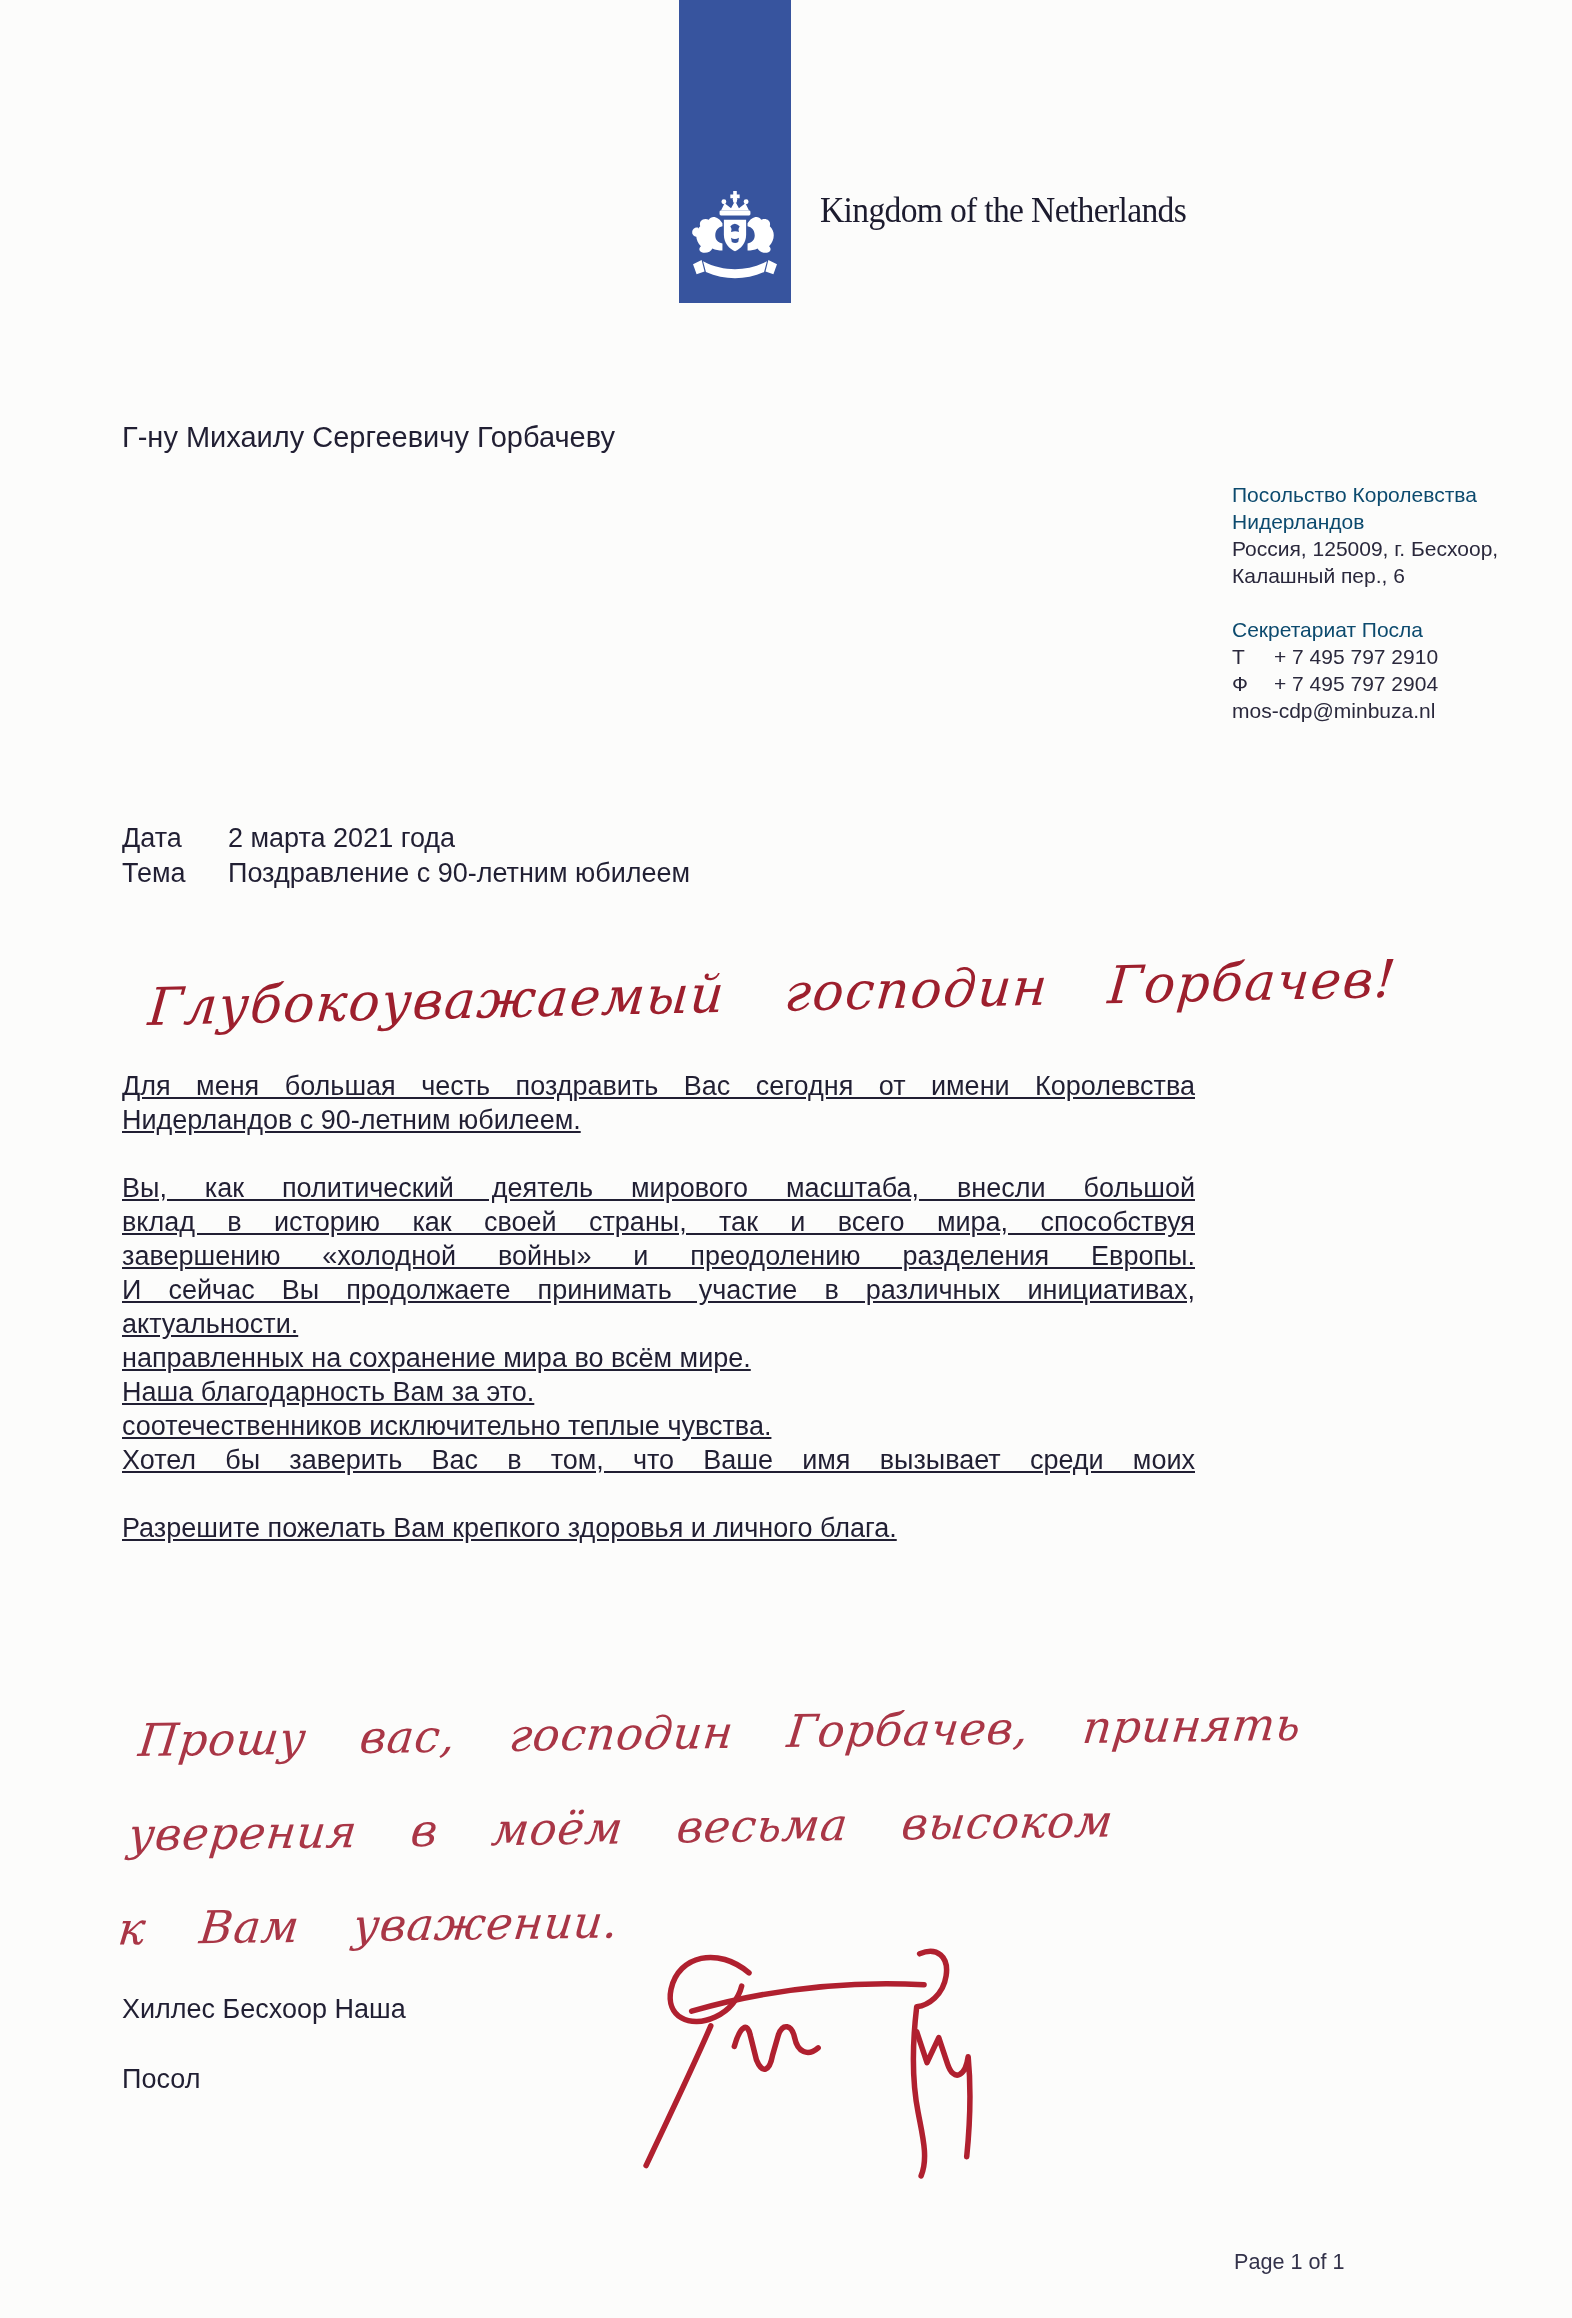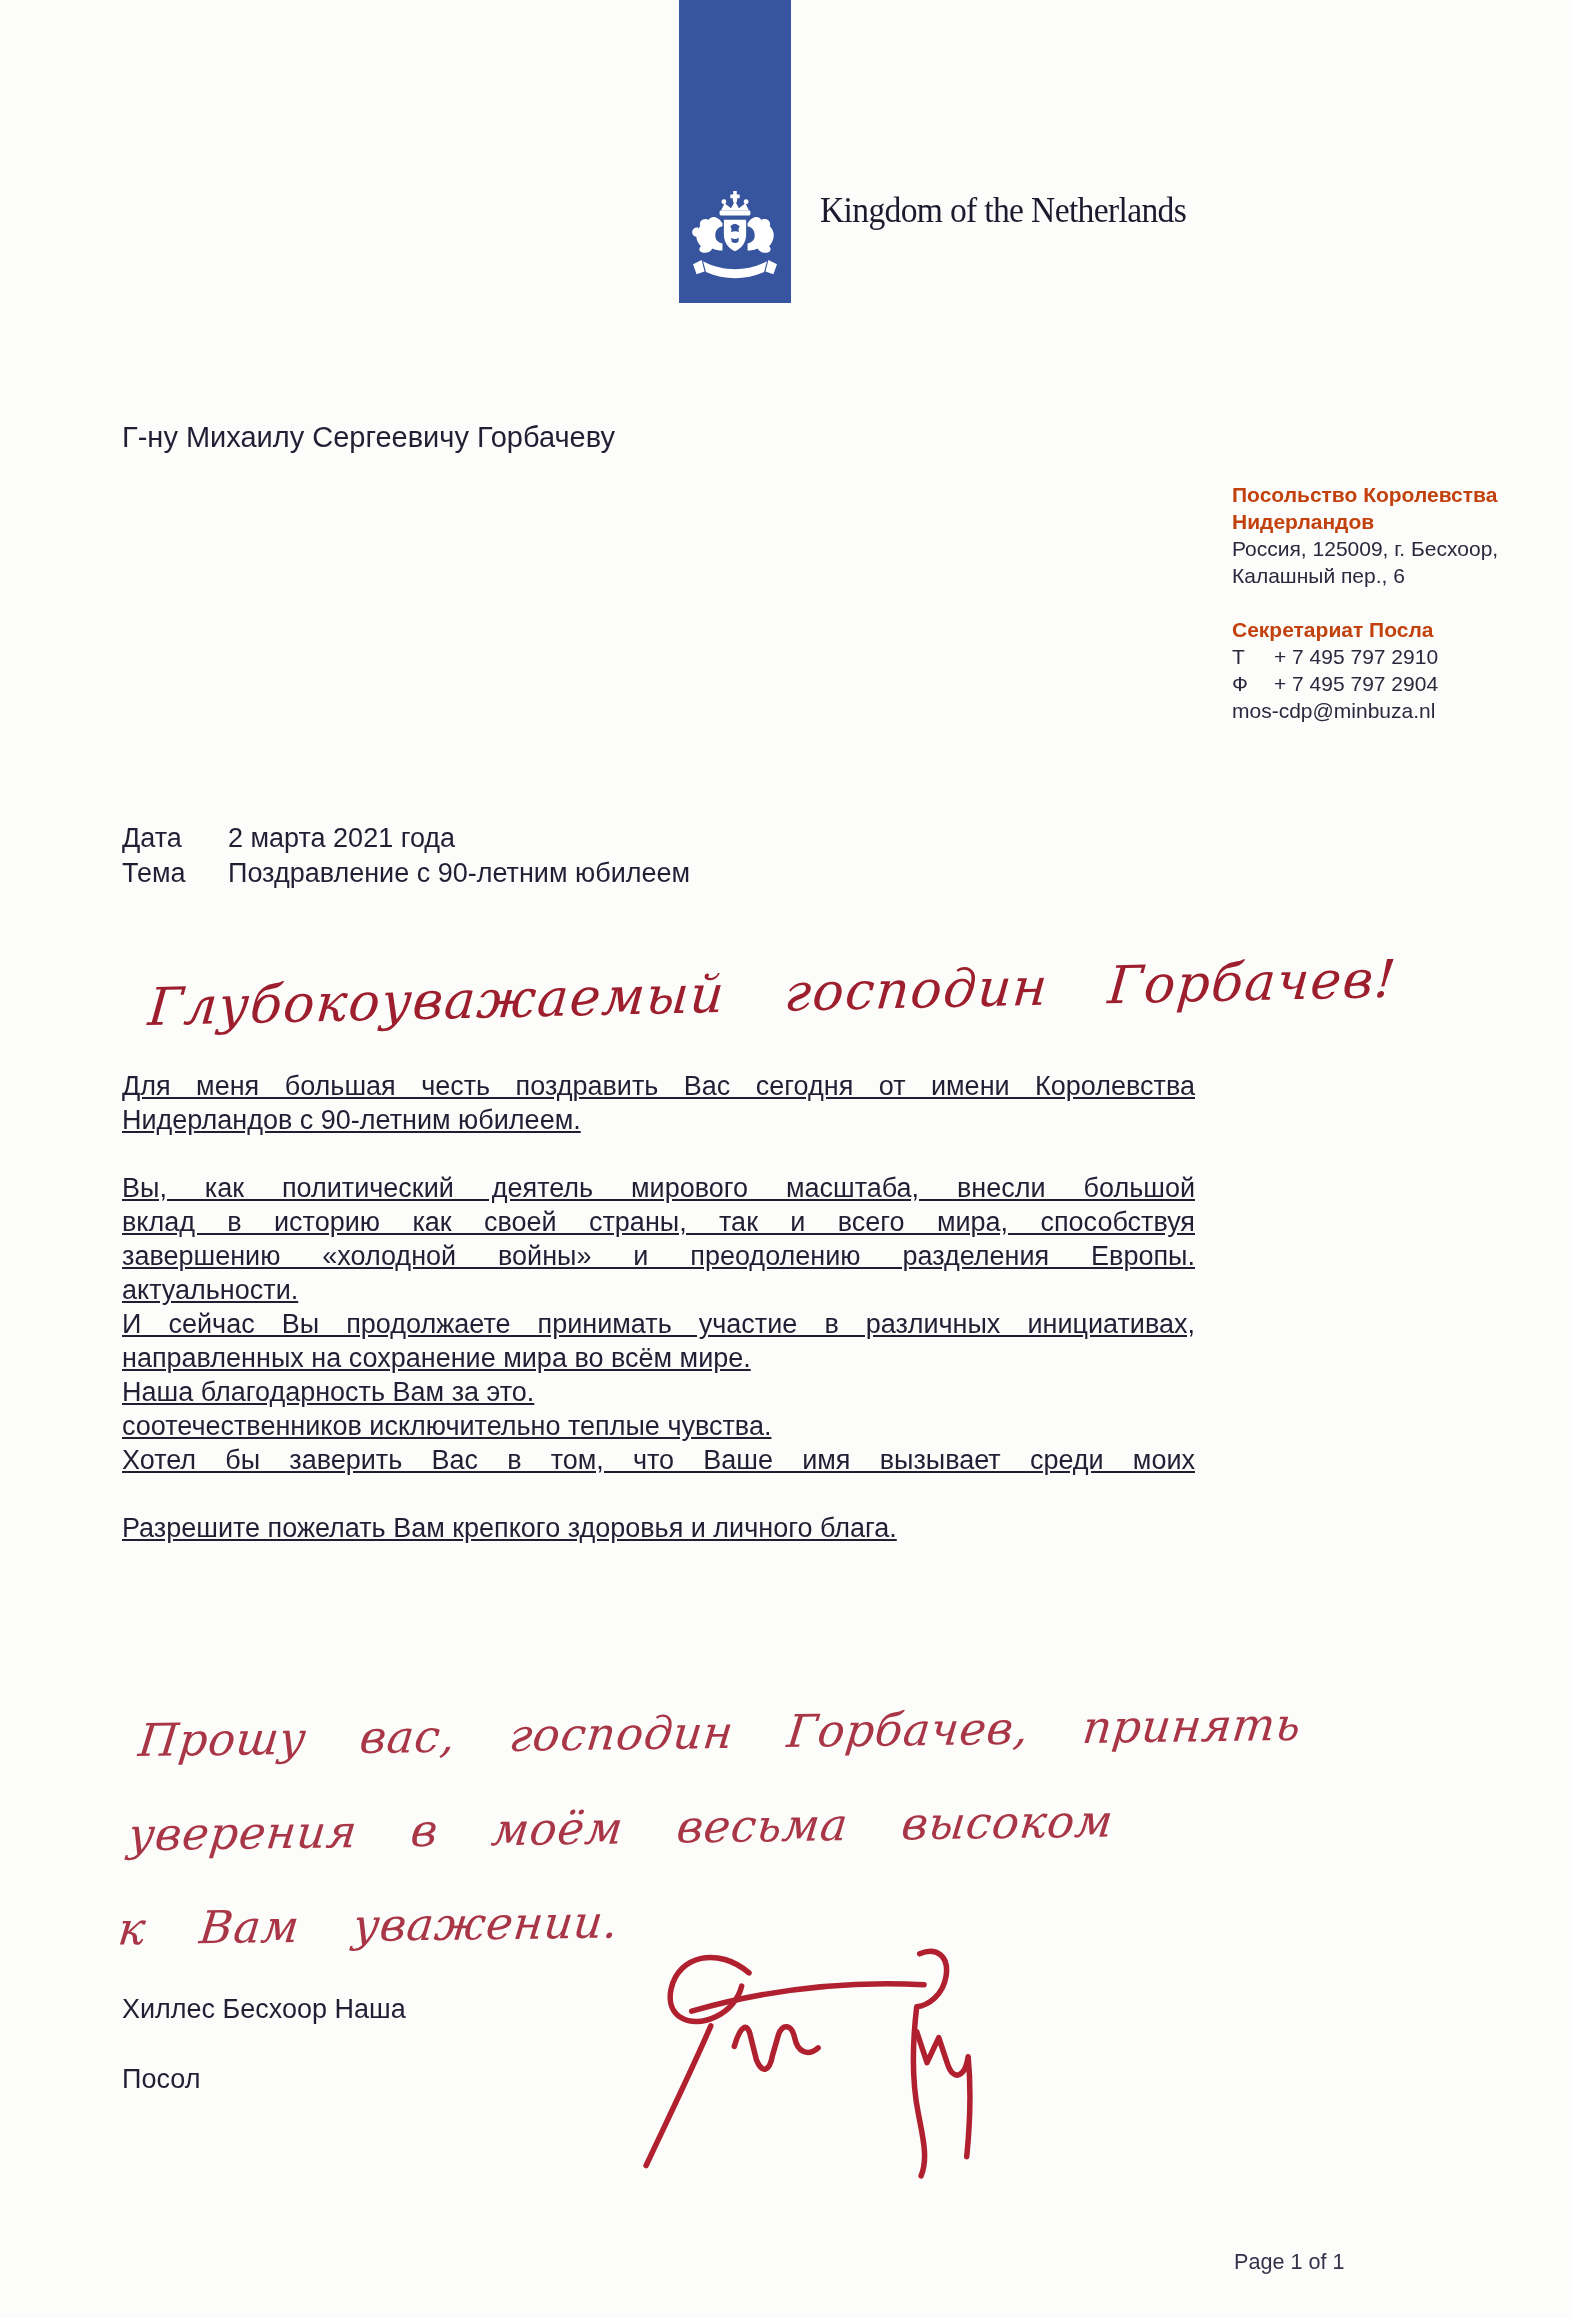--- a/index.html
+++ b/index.html
@@ -36,21 +36,21 @@
   }
   .addressee{
     position:absolute;left:122px;top:420px;
     font-size:29px;line-height:35px;white-space:nowrap;
   }
   .contact{
     position:absolute;left:1232px;top:481px;width:303px;
     font-size:21px;line-height:27px;color:var(--ink-soft);
   }
   .contact .c-line{white-space:nowrap;}
-  .contact .c-bold{font-weight:bold;color:#c2410c;}
+  .contact .c-bold{font-weight:normal;color:#0c4a6e;}
   .contact .c-gap{margin-top:27px;}
   .contact .c-label{display:inline-block;width:42px;}
   .meta{
     position:absolute;left:122px;top:821px;
     font-size:27px;line-height:35px;
   }
   .meta-row{white-space:nowrap;}
   .meta-label{display:inline-block;width:106px;}
   .handwriting{
     font-family:"DejaVu Serif",serif;
@@ -157,22 +157,22 @@
 
   <div class="body" id="body-text">
       <div class="para">
         <div class="bline stretch">Для меня большая честь поздравить Вас сегодня от имени Королевства</div>
         <div class="bline">Нидерландов с 90-летним юбилеем.</div>
       </div>
       <div class="para">
         <div class="bline stretch">Вы, как политический деятель мирового масштаба, внесли большой</div>
         <div class="bline stretch">вклад в историю как своей страны, так и всего мира, способствуя</div>
         <div class="bline stretch">завершению «холодной войны» и преодолению разделения Европы.</div>
+        <div class="bline stretch">И сейчас Вы продолжаете принимать участие в различных инициативах,</div>
         <div class="bline">актуальности.</div>
-        <div class="bline stretch">И сейчас Вы продолжаете принимать участие в различных инициативах,</div>
         <div class="bline">направленных на сохранение мира во всём мире.</div>
         <div class="bline">Наша благодарность Вам за это.</div>
         <div class="bline">соотечественников исключительно теплые чувства.</div>
         <div class="bline stretch">Хотел бы заверить Вас в том, что Ваше имя вызывает среди моих</div>
       </div>
       <div class="para">
         <div class="bline">Разрешите пожелать Вам крепкого здоровья и личного блага.</div>
       </div>
     </div>
 

